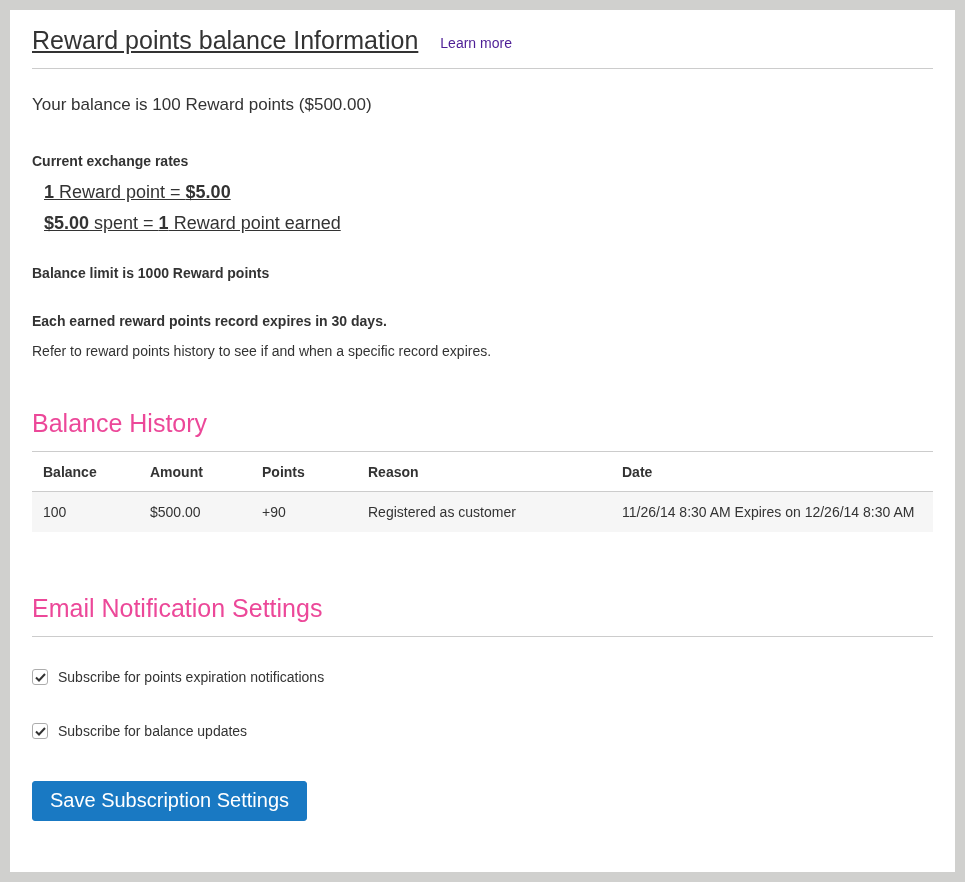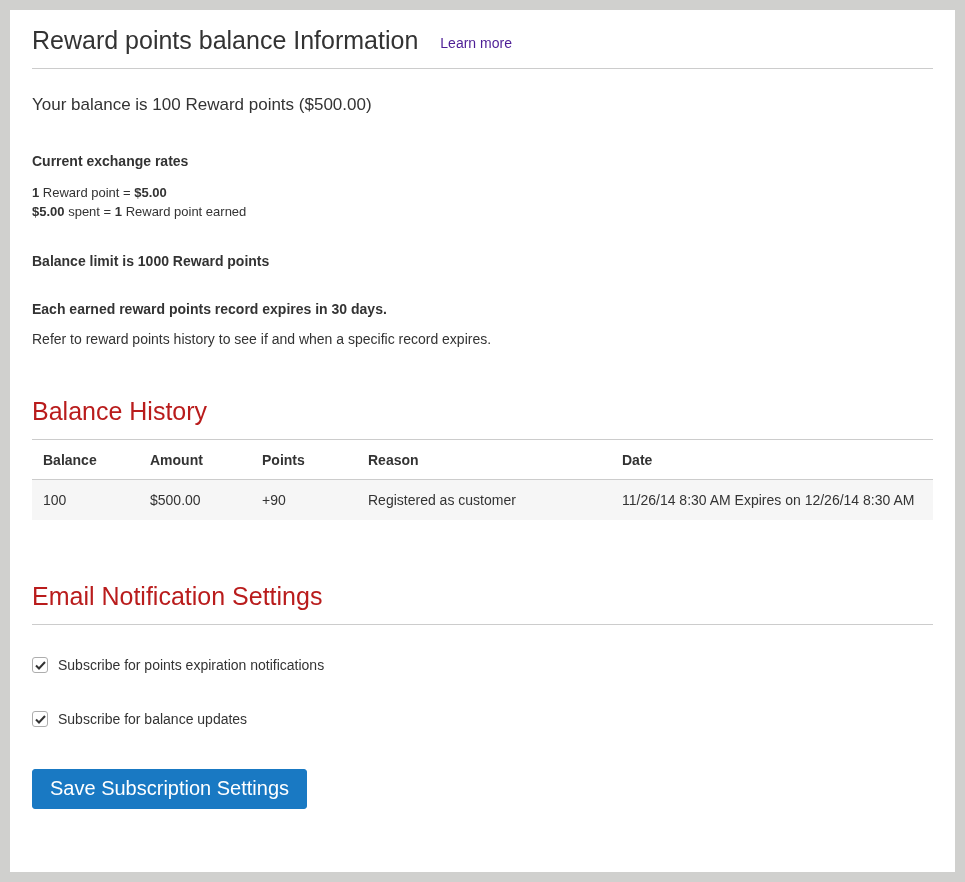--- a/index.html
+++ b/index.html
@@ -24,20 +24,21 @@
     gap: 22px;
     padding: 16px 0 13px 0;
     border-bottom: 1px solid #cccccc;
   }
   .page-title {
     margin: 0;
     font-size: 25px;
     font-weight: 300;
     color: #333333;
     letter-spacing: 0;
+    text-decoration: underline;
   }
   .learn-more {
     font-size: 14px;
     color: #4c1d95;
     text-decoration: none;
     cursor: pointer;
     position: relative;
     top: 2px;
   }
   
@@ -45,23 +46,24 @@
     margin: 25px 0 0 0;
     font-size: 17px;
     line-height: 22px;
   }
   .exchange-heading {
     margin: 37px 0 0 0;
     font-size: 14px;
     font-weight: 700;
   }
   .exchange-line {
-    margin: 0;
-    font-size: 13px;
+    margin: 12px;
+    font-size: 18px;
     line-height: 19px;
+    text-decoration: underline;
   }
   .exchange-lines { margin-top: 14px; }
   .limit-heading {
     margin: 32px 0 0 0;
     font-size: 14px;
     font-weight: 700;
   }
   .limit-note {
     margin: 16px 0 0 0;
     font-size: 14px;
@@ -73,21 +75,21 @@
   }
   .expiry-note {
     margin: 14px 0 0 0;
     font-size: 14px;
   }
   
   .section-title {
     margin: 0;
     font-size: 25px;
     font-weight: 300;
-    color: #b91c1c;
+    color: #ec4899;
   }
   .history-title { margin-top: 50px; }
   .history-table {
     width: 100%;
     margin-top: 13px;
     border-collapse: collapse;
     border-top: 1px solid #cccccc;
     font-size: 14px;
   }
   .history-table th {

